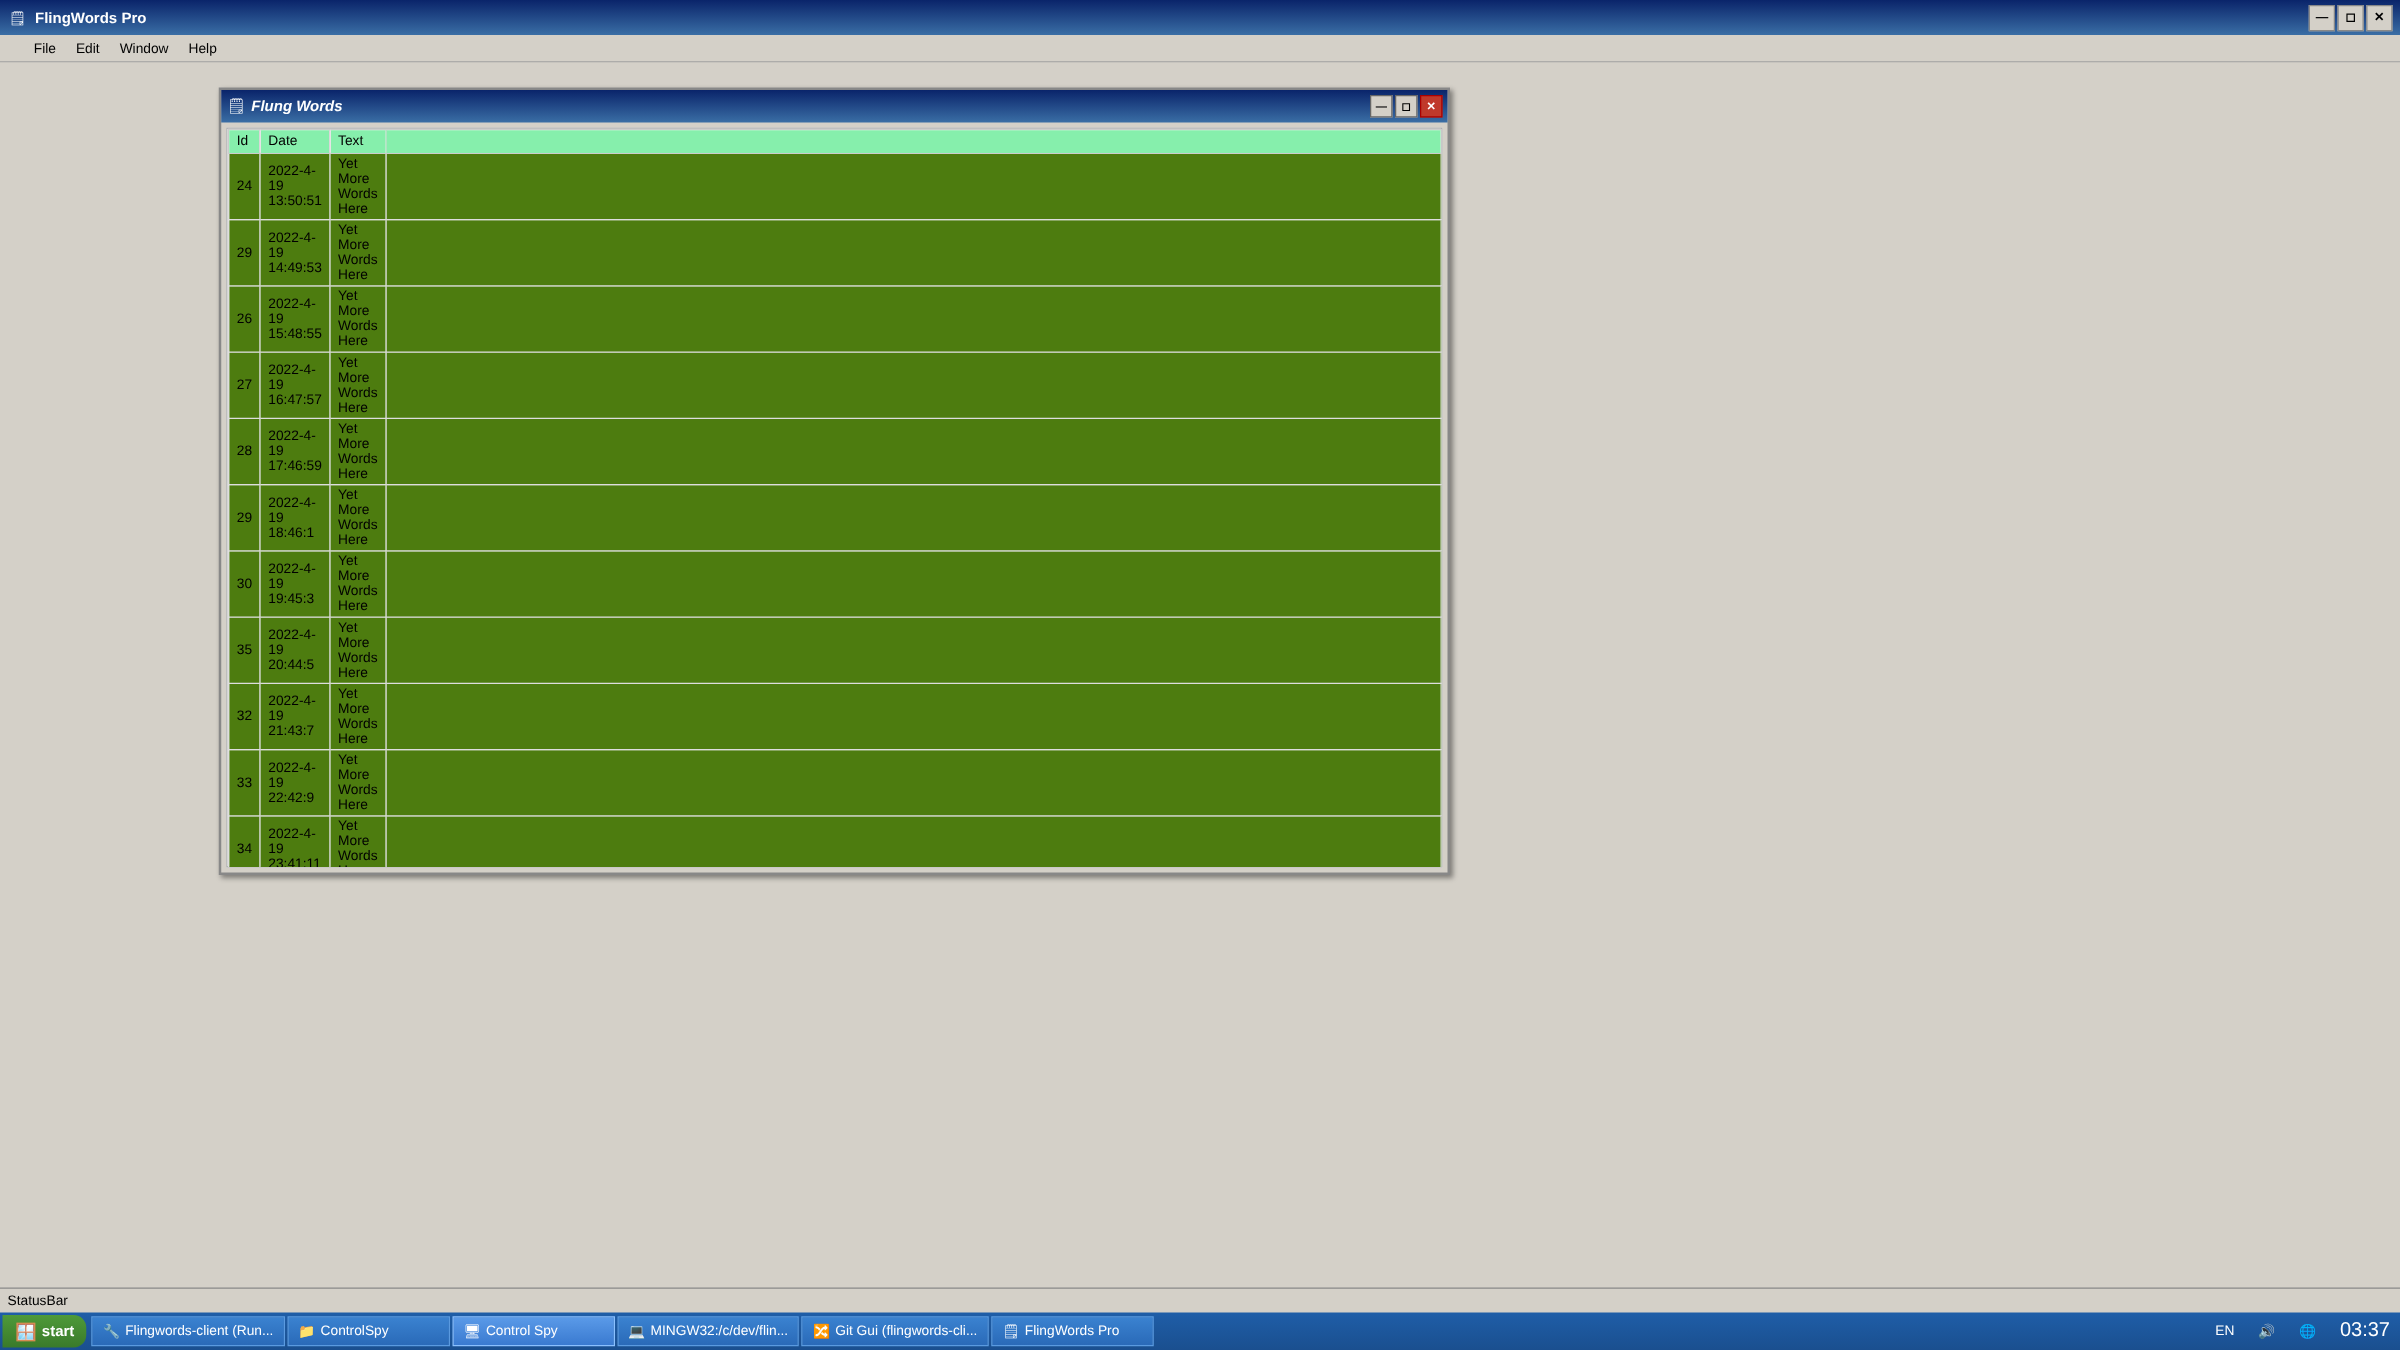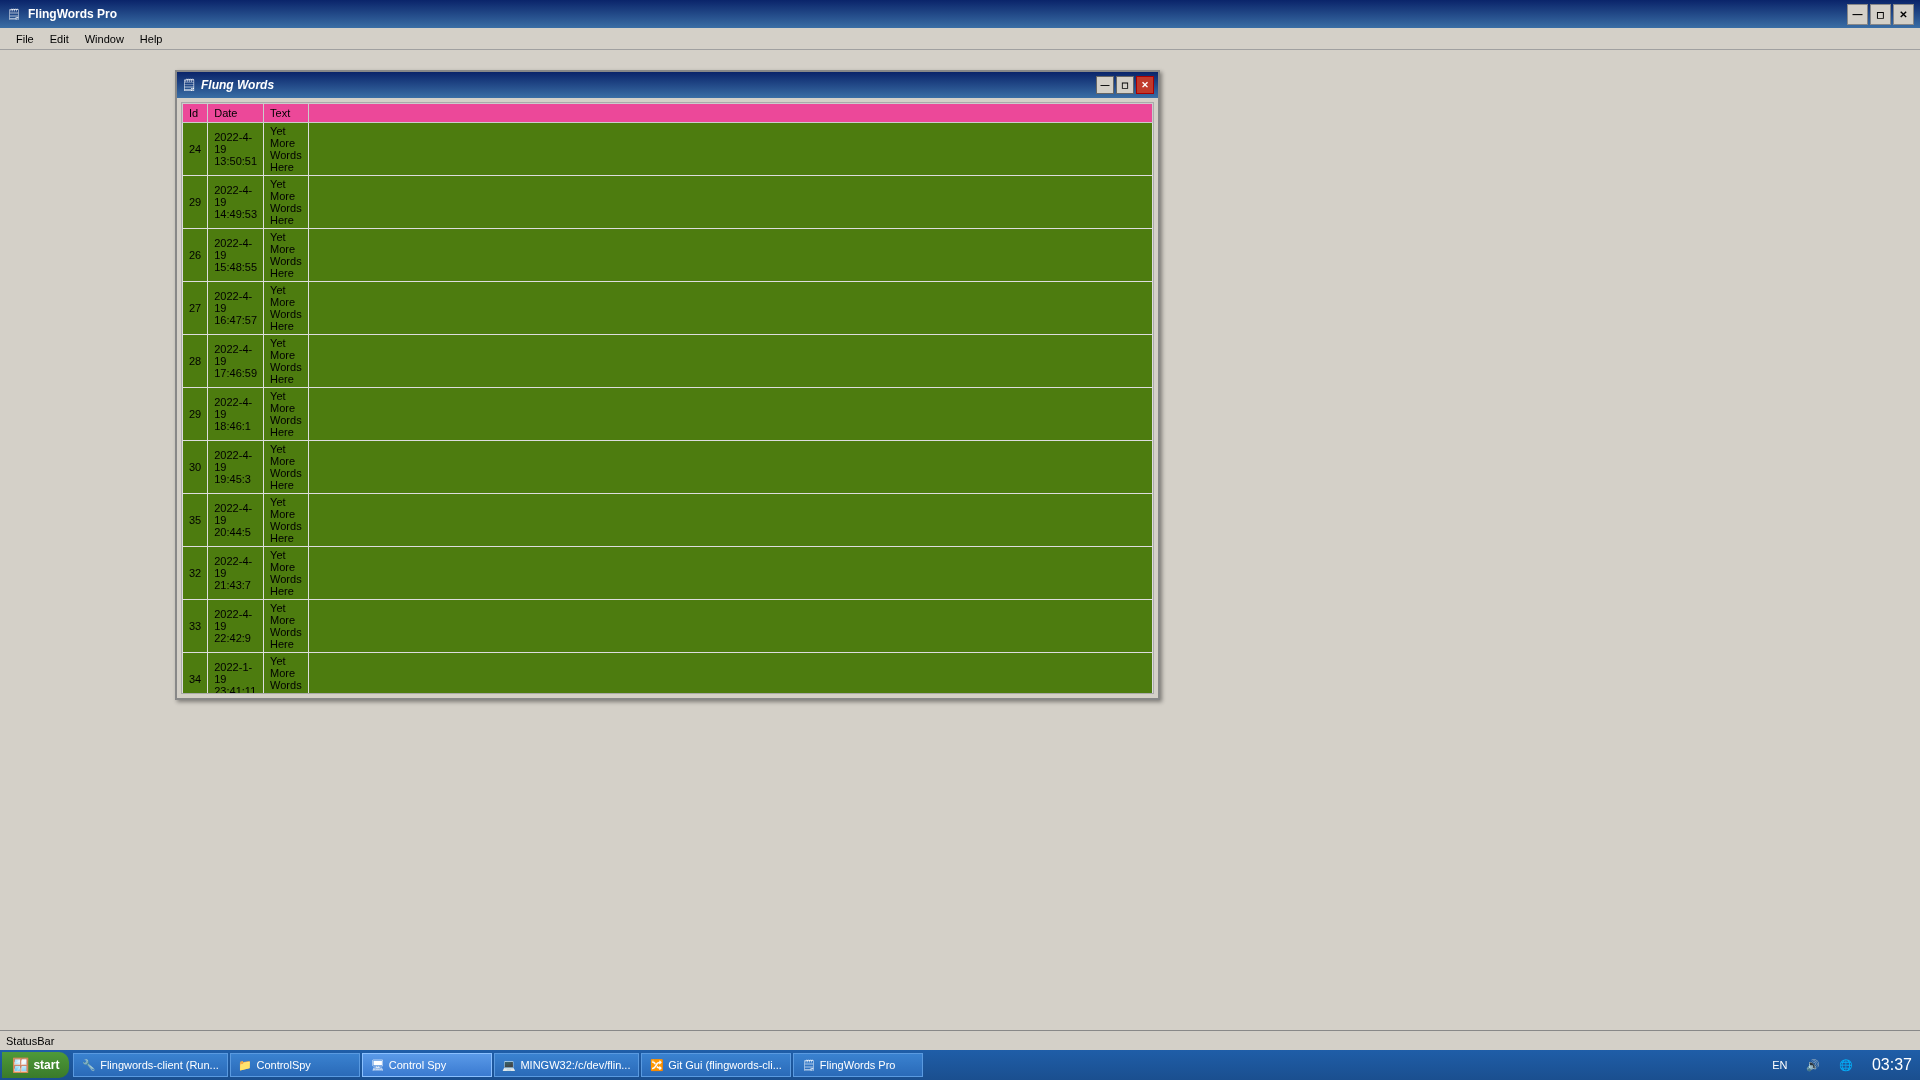--- a/index.html
+++ b/index.html
@@ -55,21 +55,21 @@
       font-weight: bold;
     }
     .title-bar-btn.close { background: #d4d0c8; }
 
     
     .menu-bar {
       background: #d4d0c8;
       height: 22px;
       display: flex;
       align-items: center;
-      padding: 0 8px;
+      padding: 0 19px;
       border-bottom: 1px solid #a0a0a0;
     }
     .menu-item {
       padding: 2px 8px;
       cursor: pointer;
       font-size: 11px;
       color: black;
     }
 
     
@@ -142,21 +142,21 @@
       background: white;
       border: 1px solid #aaa;
       margin: 4px;
     }
     .data-grid {
       width: 100%;
       border-collapse: collapse;
       font-size: 11px;
     }
     .data-grid thead tr th {
-      background: #ec4899;
+      background: #86efac;
       border: 1px solid #ccc;
       padding: 3px 6px;
       text-align: left;
       font-weight: normal;
       color: #000;
       position: sticky;
       top: 0;
       z-index: 2;
     }
     .data-grid tbody tr td {
@@ -376,21 +376,21 @@
                 <td style="width: 100%;"></td>
               </tr>
               <tr>
                 <td>33</td>
                 <td>2022-4-19 22:42:9</td>
                 <td>Yet More Words Here</td>
                 <td style="width: 100%;"></td>
               </tr>
               <tr>
                 <td>34</td>
-                <td>2022-1-19 23:41:11</td>
+                <td>2022-4-19 23:41:11</td>
                 <td>Yet More Words Here</td>
                 <td style="width: 100%;"></td>
               </tr>
             </tbody>
         </table>
       </div>
     </div>
   </div>
 </div>
 

